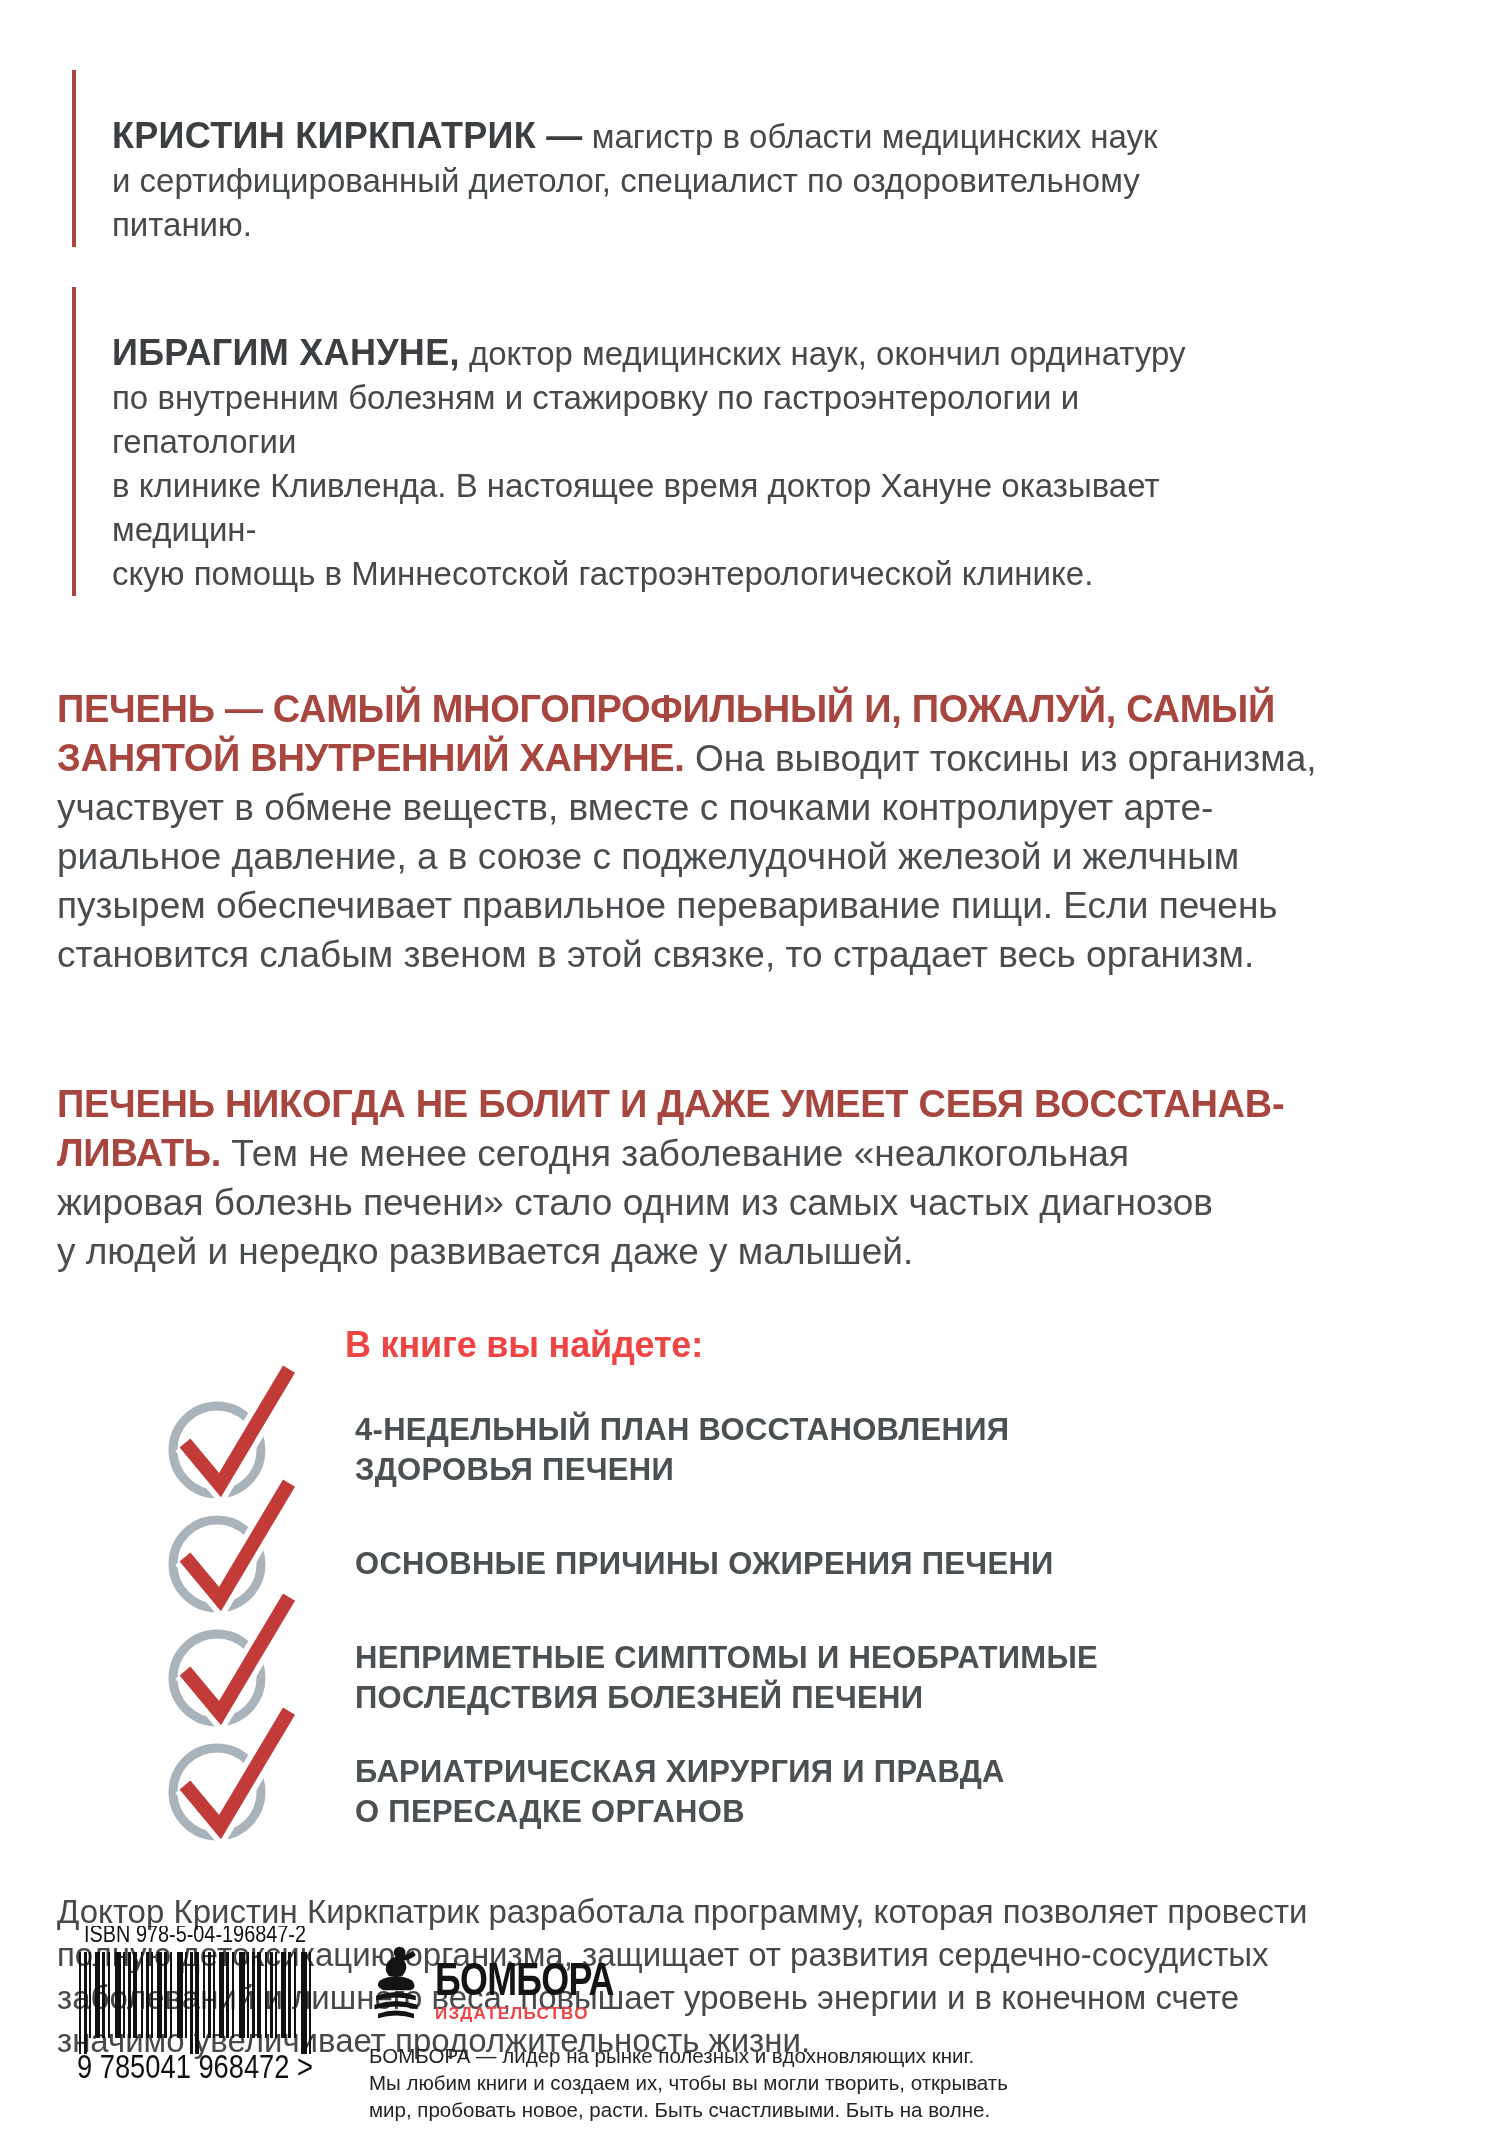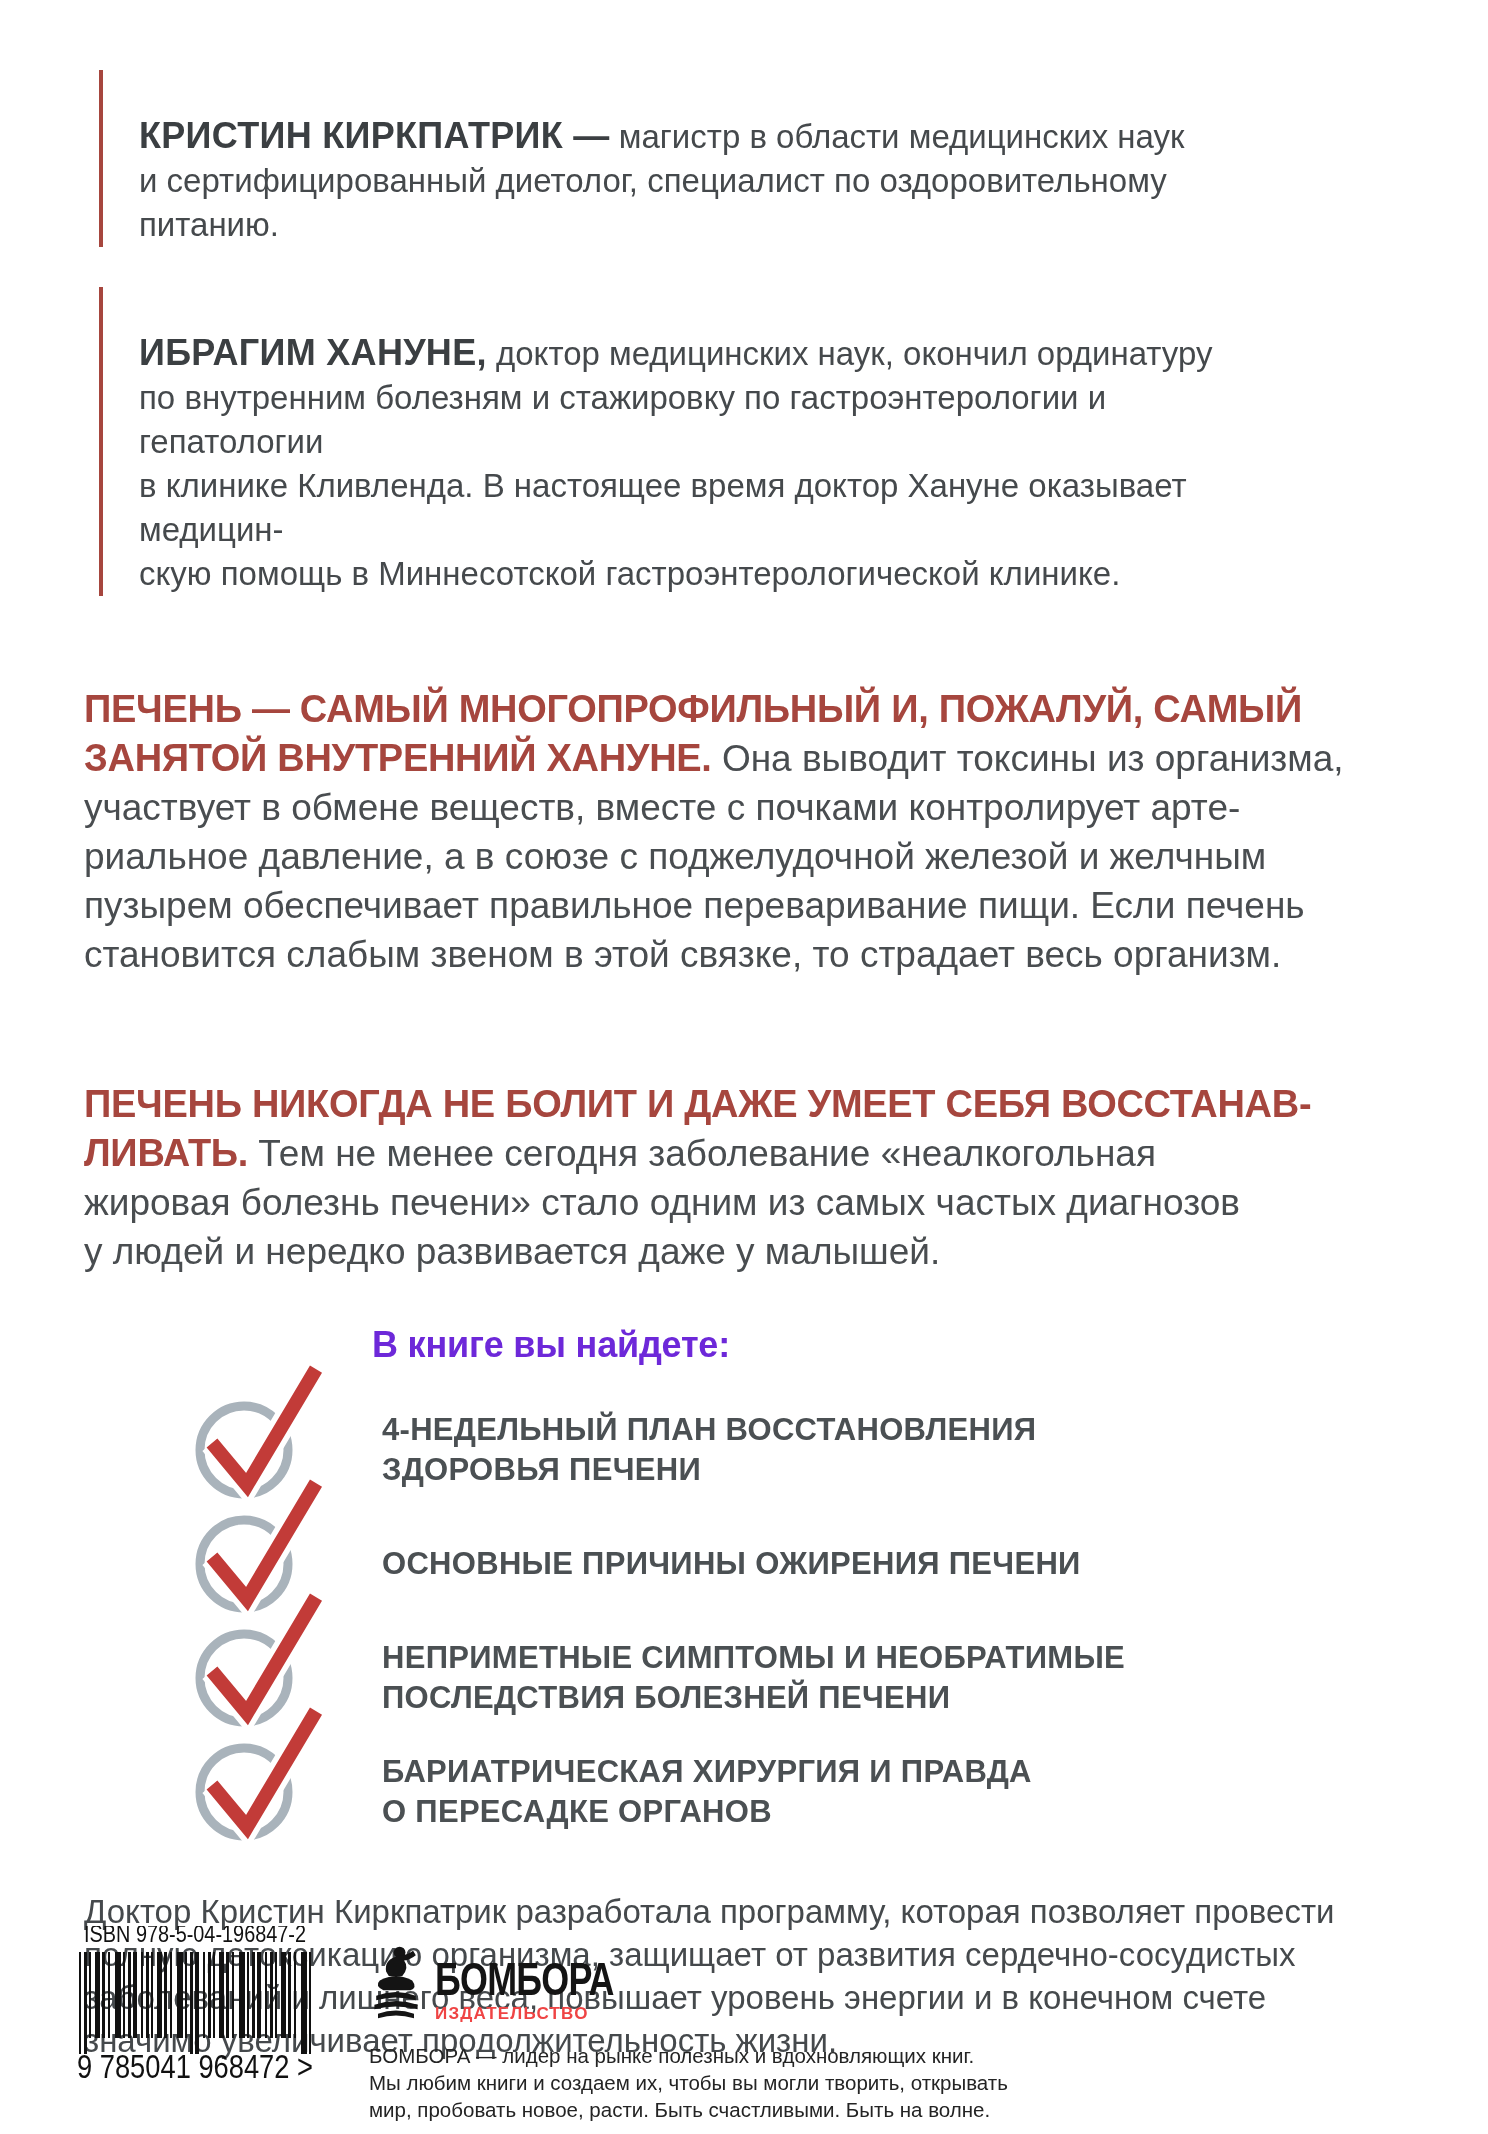--- a/index.html
+++ b/index.html
@@ -4,21 +4,21 @@
 <style>
   html,body{margin:0;padding:0;}
   body{
     width:1488px;height:2134px;
     background:#ffffff;
     font-family:"Liberation Sans", sans-serif;
     color:#45494c;
     position:relative;
     overflow:hidden;
   }
-  .page{position:absolute;inset:0;padding-left:27px;}
+  .page{position:absolute;inset:0;}
 
   
   .bios{padding-top:70px;margin-left:72px;}
   .bio{
     border-left:4px solid #a6463e;
     padding-left:36px;
     margin-bottom:40px;
     font-size:33px;line-height:44px;
     color:#45494c;
     white-space:pre-line;
@@ -45,21 +45,21 @@
     color:#a6463e;
     font-weight:bold;
     font-size:38px;
     letter-spacing:-.3px;
   }
 
   
   .book-section{margin-top:48px;}
   .section-title{
     margin-left:345px;
-    color:#6d28d9;
+    color:#ef4444;
     font-size:36px;
     font-weight:bold;
     margin-bottom:36px;
     letter-spacing:-.2px;
   }
   .check-item{
     display:flex;align-items:center;
     margin-left:165px;
     min-height:96px;
     margin-bottom:18px;

